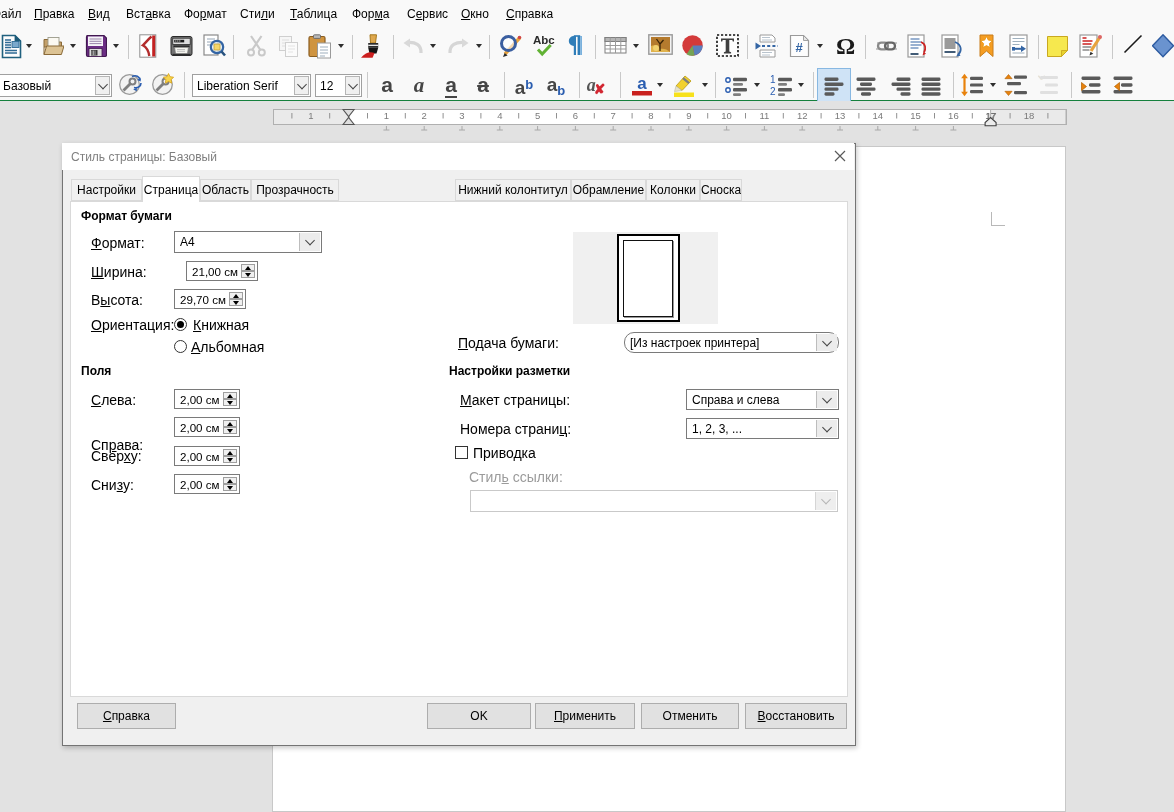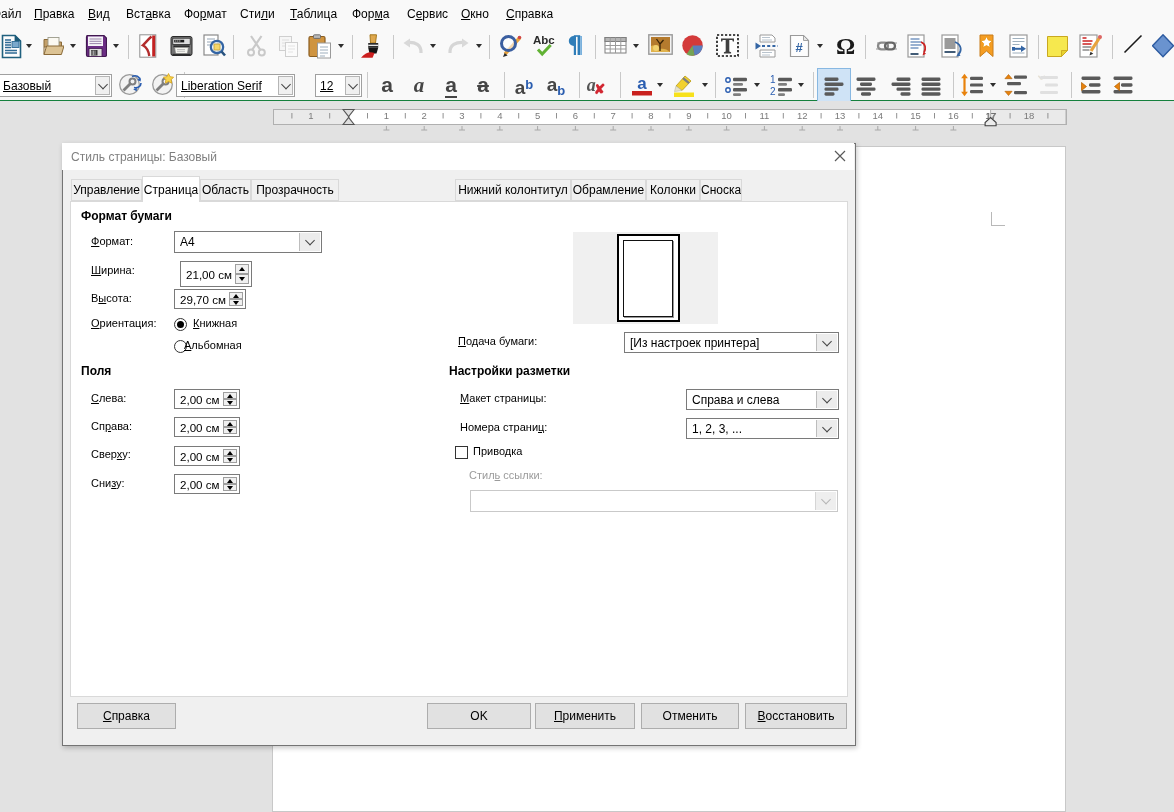--- a/index.html
+++ b/index.html
@@ -10,34 +10,34 @@
 #menubar{left:0;top:0;width:1174px;height:28px;background:#f9f9f9;}
 .mi{position:absolute;top:7px;font-size:12px;white-space:nowrap;}
 #tb1{left:0;top:28px;width:1174px;height:72px;background:#f9f9f9;border-bottom:4px solid #15803d;}
 .sep1{position:absolute;top:7px;width:1px;height:24px;background:#c9c9c9;}
 .vsep2{position:absolute;top:44px;width:1px;height:26px;background:#c9c9c9;}
 .dd{position:absolute;width:0;height:0;border-left:3.5px solid transparent;border-right:3.5px solid transparent;border-top:4px solid #2e2e2e;top:16px;}
 .dd2{position:absolute;width:0;height:0;border-left:3.5px solid transparent;border-right:3.5px solid transparent;border-top:4px solid #2e2e2e;top:55px;}
 .svgi{position:absolute;}
 .tico{position:absolute;width:24px;height:24px;top:45px;text-align:center;line-height:24px;color:#454545;font-size:21px;font-weight:bold;}
 .combo2{position:absolute;top:46px;height:23px;background:#fff;border:1px solid #a0a0a0;box-sizing:border-box;}
-.combo2 .tx{position:absolute;left:4px;top:50%;transform:translateY(-50%);white-space:nowrap;text-decoration:underline;}
+.combo2 .tx{position:absolute;left:4px;top:50%;transform:translateY(-50%);white-space:nowrap;}
 .cbtn2{position:absolute;right:1px;top:1px;bottom:1px;width:15px;background:#f0f0f0;border:1px solid #b5b5b5;box-sizing:border-box;}
 .chev{position:absolute;left:50%;top:50%;width:6px;height:6px;border-left:1.5px solid #444;border-bottom:1.5px solid #444;transform:translate(-50%,-72%) rotate(-45deg);}
 #rulerband{left:0;top:101px;width:1174px;height:45px;background:#e2e2e2;}
 #page{left:272px;top:146px;width:794px;height:666px;background:#ffffff;border:1px solid #c8c8c8;box-sizing:border-box;}
 #dlg{left:62px;top:143px;width:794px;height:603px;background:#f0f0f0;border:1px solid #747474;box-sizing:border-box;box-shadow:1px 2px 5px rgba(0,0,0,0.22);}
 #dlg > *{transform:translate(-1px,-1px);}
 #dlgtitle{position:absolute;left:0;top:0;width:100%;height:27px;background:#ffffff;}
 #dlgtitle span{position:absolute;left:9px;top:7px;color:#7f7f7f;font-size:12px;text-align:center;}
 #dlgx{position:absolute;right:7px;top:6px;width:14px;height:14px;}
 .tab{position:absolute;top:36px;height:22px;background:#f0f0f0;border:1px solid #d9d9d9;box-sizing:border-box;font-size:12px;text-align:center;line-height:20px;white-space:nowrap;overflow:hidden;}
 .tab.act{top:33px;height:26px;background:#ffffff;border-bottom:0;z-index:3;line-height:26px;}
 #tabpage{position:absolute;left:8px;top:58px;width:778px;height:496px;background:#ffffff;border:1px solid #d9d9d9;box-sizing:border-box;}
-.lab{position:absolute;font-size:11px;white-space:nowrap;}
+.lab{position:absolute;font-size:14px;white-space:nowrap;}
 .hdr{position:absolute;font-size:12px;font-weight:bold;white-space:nowrap;}
 .combo{position:absolute;background:#fff;border:1px solid #7a7a7a;box-sizing:border-box;}
 .combo .tx{position:absolute;left:5px;top:50%;transform:translateY(-50%);white-space:nowrap;}
 .cbtn{position:absolute;right:1px;top:1px;bottom:1px;width:20px;background:#ececec;border-left:1px solid #bdbdbd;}
 .spin{position:absolute;background:#fff;border:1px solid #7a7a7a;box-sizing:border-box;}
 .spin .tx{position:absolute;left:5px;top:50%;transform:translateY(-50%);white-space:nowrap;font-size:11.6px;}
 .sbtns{position:absolute;right:2px;top:2px;bottom:2px;width:14px;}
 .sbu,.sbd{position:absolute;left:0;width:100%;height:50%;background:#f0f0f0;border:1px solid #9f9f9f;box-sizing:border-box;}
 .sbu{top:0;} .sbd{bottom:0;}
 .aru{position:absolute;left:50%;top:50%;transform:translate(-50%,-50%);width:0;height:0;border-left:3px solid transparent;border-right:3px solid transparent;border-bottom:4px solid #000;}
@@ -268,21 +268,21 @@
     <div class="dd2" style="left:754px"></div>
     <div class="dd2" style="left:798px"></div>
     <div class="dd2" style="left:990px"></div>
     <div class="abs" style="left:817px;top:40px;width:34px;height:34px;background:#cfe3f6;border:1px solid #88b8e2;box-sizing:border-box;"></div>
     <div class="combo2" style="left:-2px;width:114px;">
         <span class="tx">Базовый</span>
         <span class="cbtn2">
           <span class="chev"></span>
         </span>
       </div>
-    <div class="combo2" style="left:176px;width:119px;">
+    <div class="combo2" style="left:192px;width:119px;">
         <span class="tx">Liberation Serif</span>
         <span class="cbtn2">
           <span class="chev"></span>
         </span>
       </div>
     <div class="combo2" style="left:315px;width:47px;">
         <span class="tx">12</span>
         <span class="cbtn2">
           <span class="chev"></span>
         </span>
@@ -463,40 +463,40 @@
   <div class="abs" id="page"></div>
   <div class="abs" style="left:991px;top:212px;width:1px;height:14px;background:#b8b8b8;"></div>
   <div class="abs" style="left:991px;top:225px;width:14px;height:1px;background:#b8b8b8;"></div>
   <div class="abs" id="dlg">
     <div id="dlgtitle">
         <span>Стиль страницы: Базовый</span>
       <svg id="dlgx" viewBox="0 0 14 14">
           <path d="M2 2 L12 12 M12 2 L2 12" stroke="#5a5a5a" stroke-width="1.2"></path>
         </svg>
     </div>
-    <div class="tab" style="left:9px;width:71px;">Управление</div>
+    <div class="tab" style="left:9px;width:71px;">Настройки</div>
     <div class="tab act" style="left:80px;width:58px;">Страница</div>
     <div class="tab" style="left:138px;width:51px;">Область</div>
     <div class="tab" style="left:189px;width:88px;">Прозрачность</div>
     <div class="tab" style="left:277px;width:116px;margin-top:48px;">Верхний колонтитул</div>
     <div class="tab" style="left:393px;width:116px;">Нижний колонтитул</div>
     <div class="tab" style="left:509px;width:75px;">Обрамление</div>
     <div class="tab" style="left:584px;width:54px;">Колонки</div>
     <div class="tab" style="left:638px;width:42px;">Сноска</div>
     <div id="tabpage"></div>
     <div class="hdr" style="left:19px;top:66px;">Формат бумаги</div>
     <div class="lab" style="left:29px;top:92px;"><u>Ф</u>ормат:</div>
     <div class="combo" style="left:112px;top:88px;width:148px;height:22px;text-decoration:underline;">
         <span class="tx">A4</span>
         <span class="cbtn">
           <span class="chev"></span>
         </span>
       </div>
     <div class="lab" style="left:29px;top:121px;"><u>Ш</u>ирина:</div>
-    <div class="spin" style="left:118px;top:118px;width:72px;height:26px;">
+    <div class="spin" style="left:124px;top:118px;width:72px;height:20px;">
         <span class="tx">21,00 см</span>
         <span class="sbtns">
           <span class="sbu">
             <span class="aru"></span>
           </span>
           <span class="sbd">
             <span class="ard"></span>
           </span>
         </span>
       </div>
@@ -509,35 +509,35 @@
           </span>
           <span class="sbd">
             <span class="ard"></span>
           </span>
         </span>
       </div>
     <div class="lab" style="left:29px;top:174px;"><u>О</u>риентация:</div>
     <div class="radio on" style="left:112px;top:175px;"></div>
     <div class="lab" style="left:131px;top:174px;"><u>К</u>нижная</div>
     <div class="radio" style="left:112px;top:197px;"></div>
-    <div class="lab" style="left:122px;top:196px;"><u>А</u>льбомная</div>
+    <div class="lab" style="left:129px;top:196px;"><u>А</u>льбомная</div>
     <div class="hdr" style="left:19px;top:221px;">Поля</div>
     <div class="lab" style="left:29px;top:249px;"><u>С</u>лева:</div>
     <div class="spin" style="left:112px;top:246px;width:66px;height:20px;">
         <span class="tx">2,00 см</span>
         <span class="sbtns">
           <span class="sbu">
             <span class="aru"></span>
           </span>
           <span class="sbd">
             <span class="ard"></span>
           </span>
         </span>
       </div>
-    <div class="lab" style="left:29px;top:277px;">Сп<u>р</u>ава:</div>
+    <div class="lab" style="left:29px;top:294px;">Сп<u>р</u>ава:</div>
     <div class="spin" style="left:112px;top:274px;width:66px;height:20px;">
         <span class="tx">2,00 см</span>
         <span class="sbtns">
           <span class="sbu">
             <span class="aru"></span>
           </span>
           <span class="sbd">
             <span class="ard"></span>
           </span>
         </span>
@@ -563,21 +563,21 @@
           </span>
           <span class="sbd">
             <span class="ard"></span>
           </span>
         </span>
       </div>
     <div class="abs" style="left:511px;top:89px;width:145px;height:92px;background:#f0f0f0;"></div>
     <div class="abs" style="left:555px;top:91px;width:63px;height:88px;background:#fff;border:2px solid #000;box-sizing:border-box;"></div>
     <div class="abs" style="left:561px;top:97px;width:50px;height:77px;border:1px solid #111;box-sizing:border-box;box-shadow:1px 1px 0 #9a9a9a;"></div>
     <div class="lab" style="left:396px;top:192px;"><u>П</u>одача бумаги:</div>
-    <div class="combo" style="left:562px;top:189px;width:215px;height:21px;">
+    <div class="combo" style="left:562px;top:189px;width:215px;height:21px;border-radius:10px;">
         <span class="tx">[Из настроек принтера]</span>
         <span class="cbtn">
           <span class="chev"></span>
         </span>
       </div>
     <div class="hdr" style="left:387px;top:221px;">Настройки разметки</div>
     <div class="lab" style="left:398px;top:249px;"><u>М</u>акет страницы:</div>
     <div class="combo" style="left:624px;top:246px;width:153px;height:21px;">
         <span class="tx">Справа и слева</span>
         <span class="cbtn">

